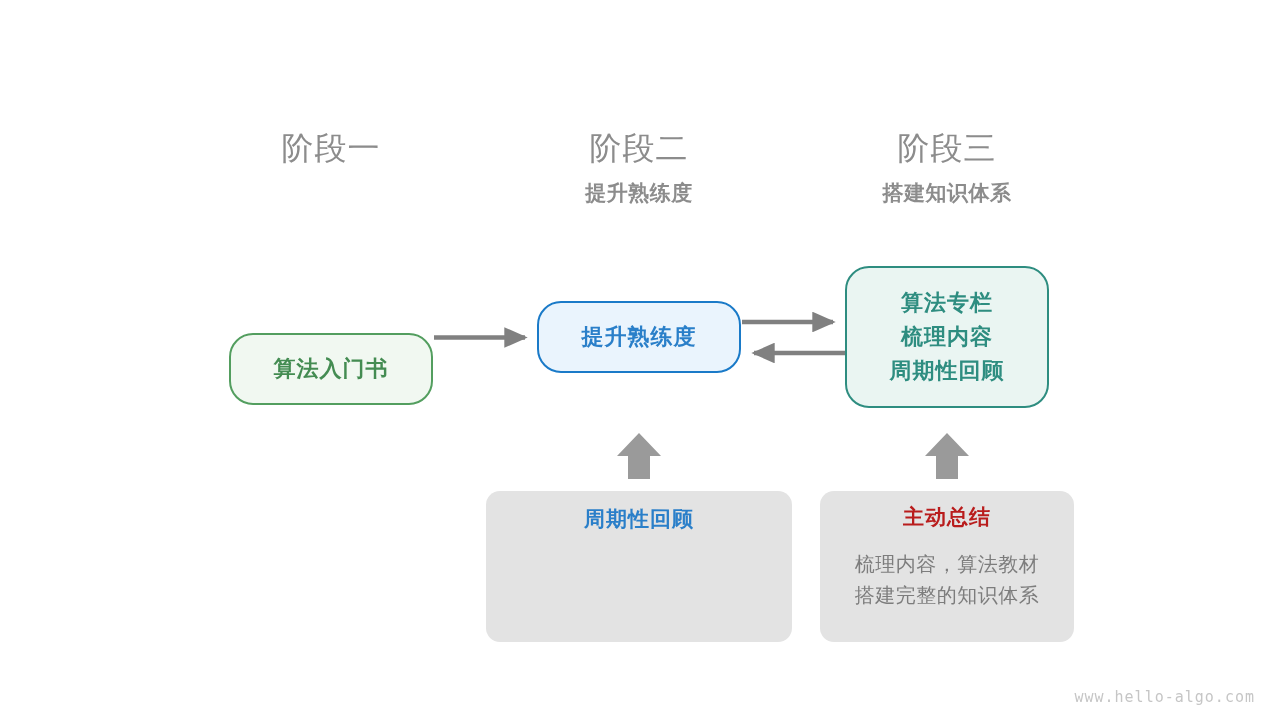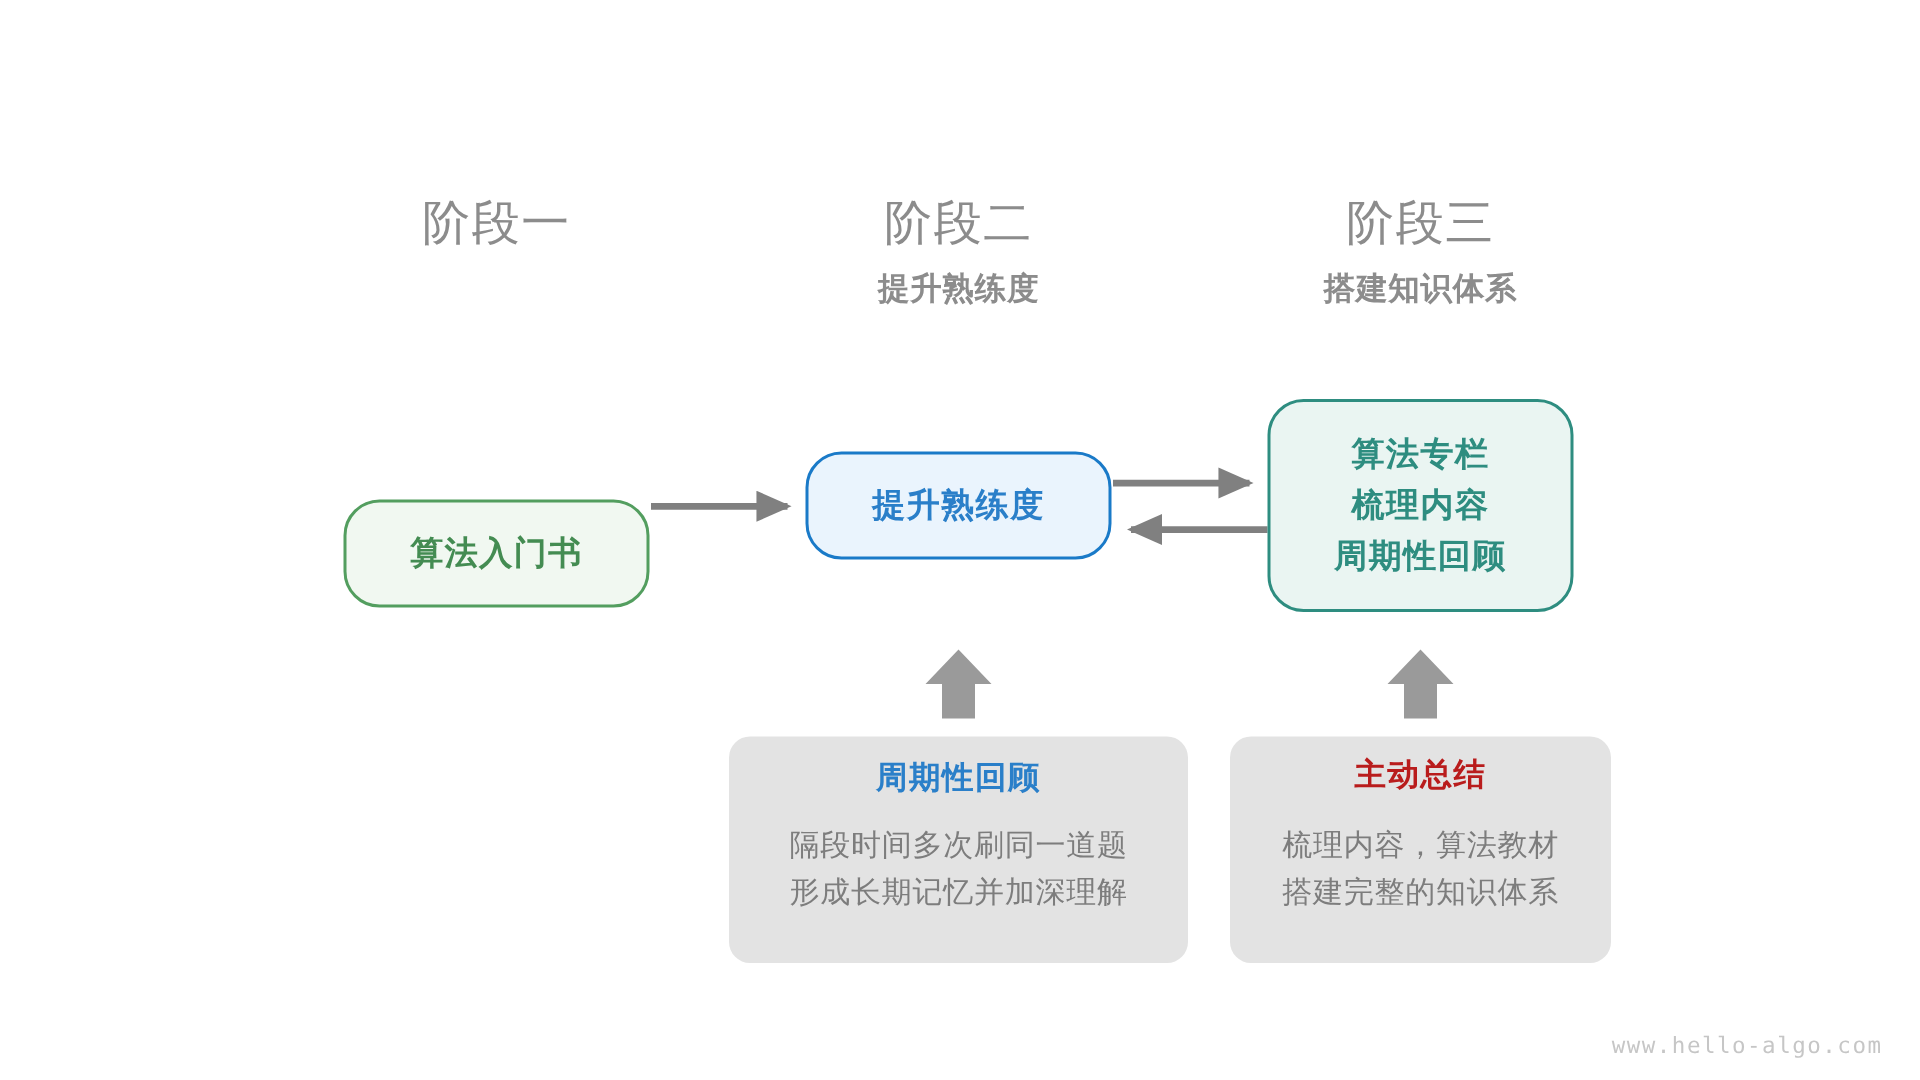--- a/index.html
+++ b/index.html
@@ -188,24 +188,20 @@
   </div>
 
   <div class="node" id="node-system">
     <div class="line">算法专栏</div>
     <div class="line">梳理内容</div>
     <div class="line">周期性回顾</div>
   </div>
 
   <div class="card" id="card-review">
     <div class="card-title">周期性回顾</div>
-    <div class="card-body">
-      <div>隔段时间多次刷同一道题</div>
-      <div>形成长期记忆并加深理解</div>
-    </div>
   </div>
 
   <div class="card" id="card-summary">
     <div class="card-title">主动总结</div>
     <div class="card-body">
       <div>梳理内容，算法教材</div>
       <div>搭建完整的知识体系</div>
     </div>
   </div>
 

